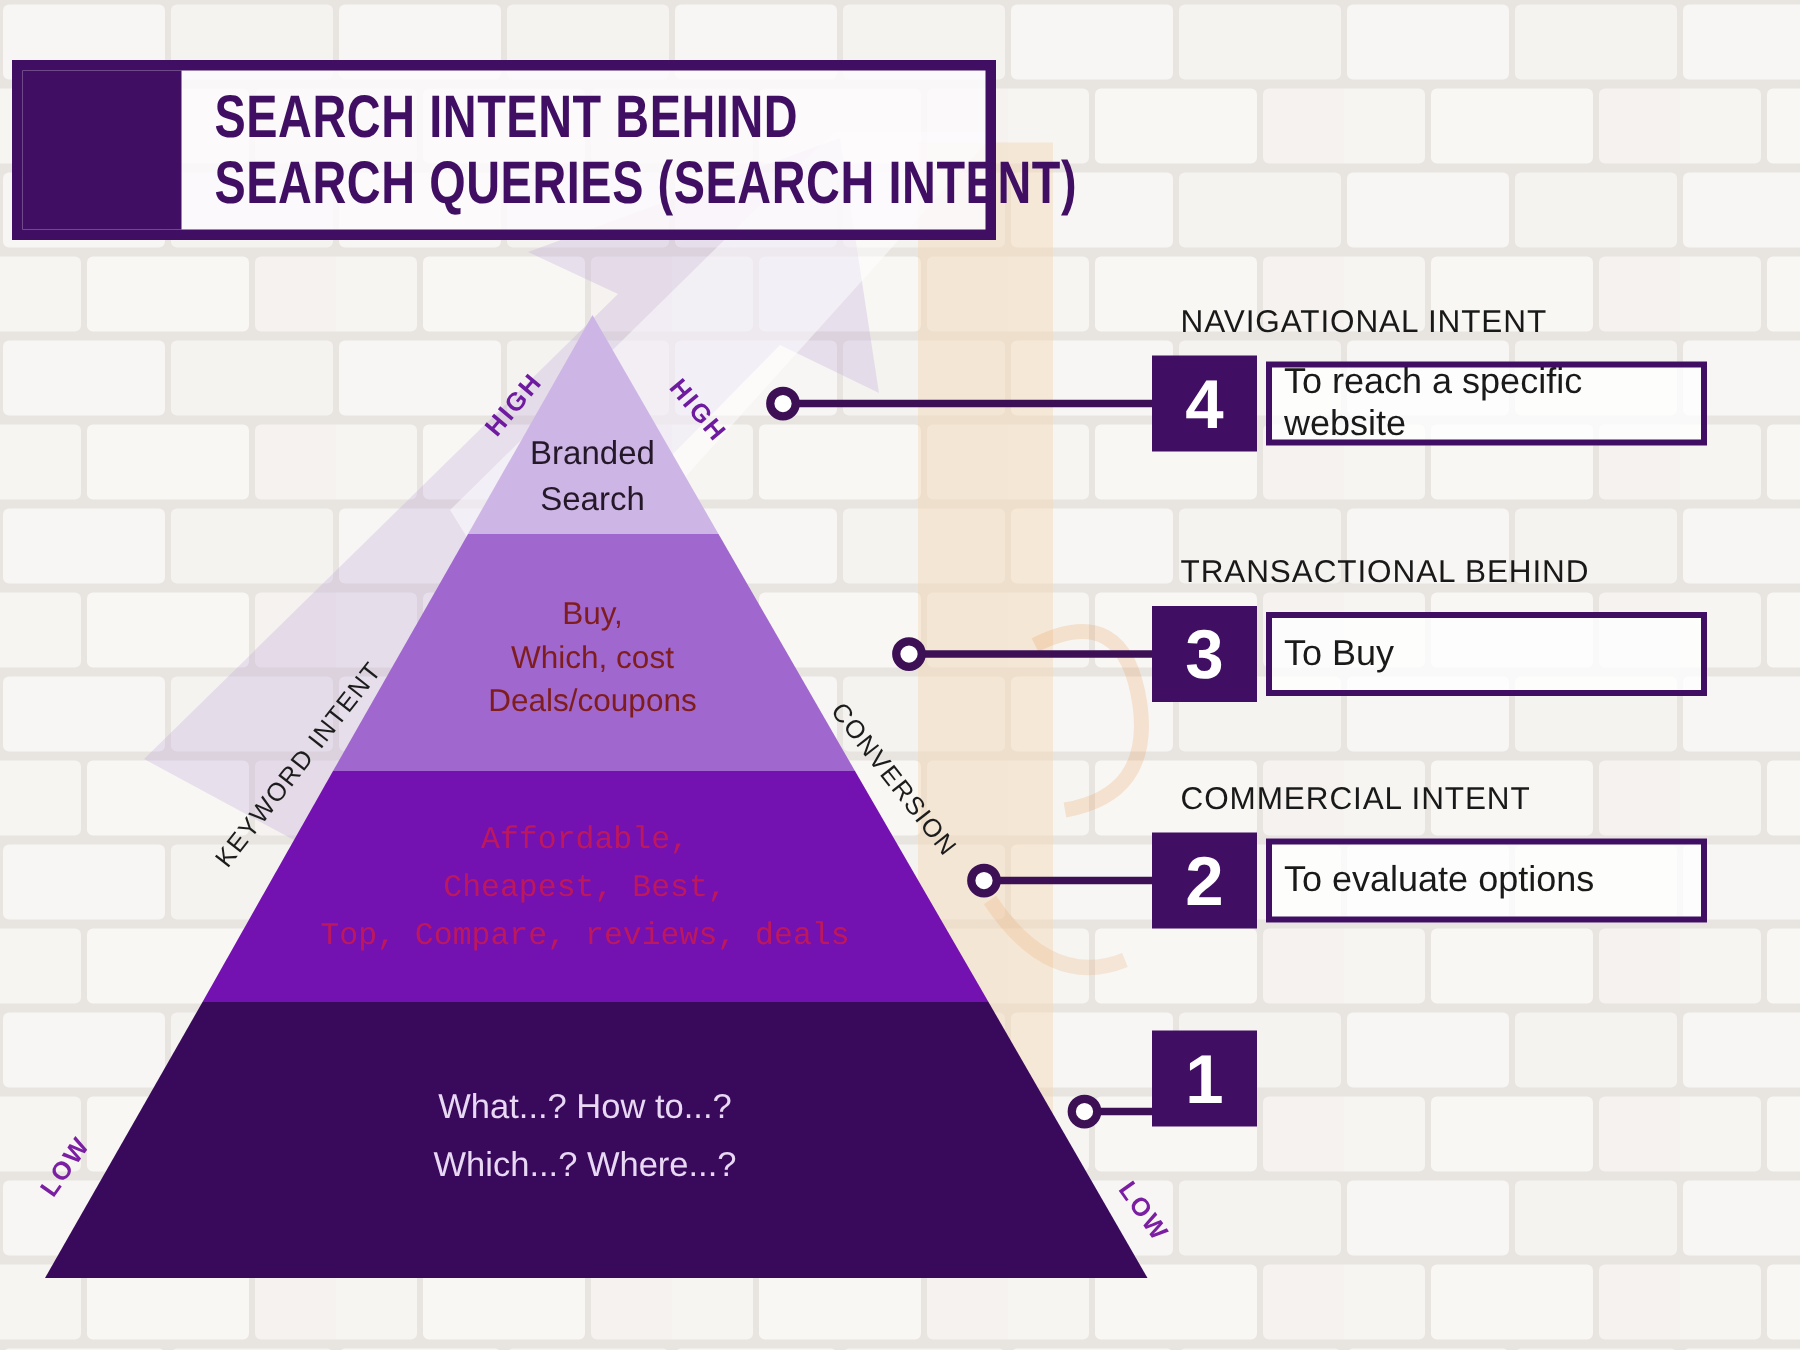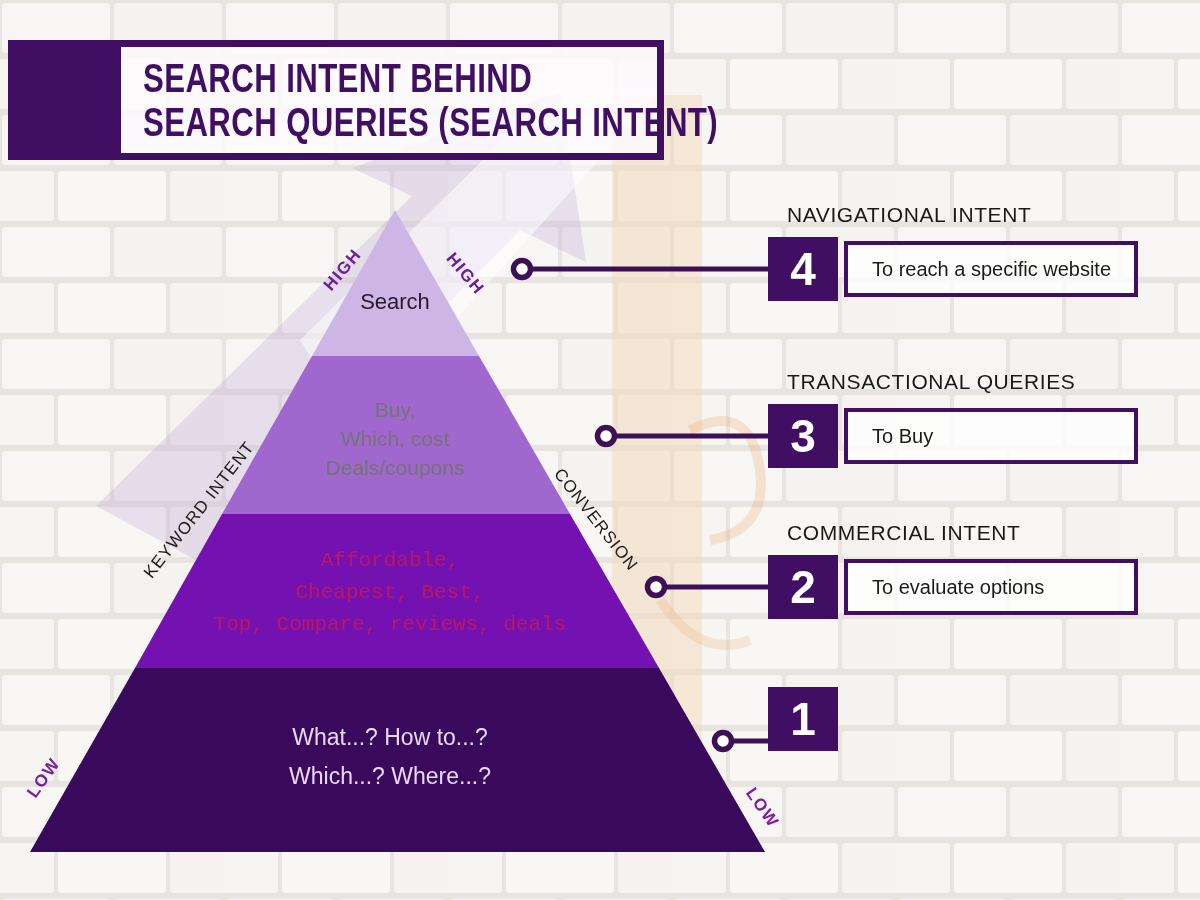--- a/index.html
+++ b/index.html
@@ -8,41 +8,41 @@
 
   
   .title-box{position:absolute;left:8px;top:40px;width:656px;height:120px;border:7px solid #400f63;background:rgba(252,250,253,0.82);box-sizing:border-box;}
   .title-box::before{content:"";position:absolute;left:0;top:0;bottom:0;width:106px;background:#400f63;}
   .title-inner{position:absolute;left:128px;top:9px;}
   .title-line{display:block;font-weight:700;font-size:40px;line-height:44px;color:#400f63;letter-spacing:0.5px;transform:scaleX(0.78);transform-origin:0 50%;white-space:nowrap;}
 
   
   .lv-text{position:absolute;text-align:center;}
   .lv1{left:295px;top:286px;width:200px;font-size:22px;line-height:31px;color:#241829;}
-  .lv2{left:275px;top:395px;width:240px;font-size:21px;line-height:29px;color:#737373;}
+  .lv2{left:275px;top:395px;width:240px;font-size:21px;line-height:29px;color:#7f1d1d;}
   .lv3{left:195px;top:545px;width:390px;font-size:21px;line-height:32px;color:#be185d;font-family:Liberation Mono, monospace;}
   .lv4{left:240px;top:718px;width:300px;font-size:23px;line-height:39px;color:#e9d8f3;}
   .lv-line{display:block;}
 
   
   .rot{position:absolute;font-weight:600;letter-spacing:1.5px;text-align:center;white-space:nowrap;}
   .high-left {left:308px;top:260px;width:70px;font-size:17px;color:#6e1ba0;transform:rotate(-50deg);}
   .high-right{left:430px;top:264px;width:70px;font-size:17px;color:#6e1ba0;transform:rotate(50deg);}
   .kw-intent {left:112px;top:500px;width:175px;font-size:17px;color:#1c1c1c;font-weight:500;letter-spacing:1px;transform:rotate(-52deg);}
   .conversion{left:518px;top:510px;width:155px;font-size:17px;color:#1c1c1c;font-weight:500;letter-spacing:1px;transform:rotate(52deg);}
   .low-left  {left:12px;top:768px;width:64px;font-size:17px;color:#7b1fa2;transform:rotate(-55deg);}
   .low-right {left:730px;top:798px;width:64px;font-size:17px;color:#7b1fa2;transform:rotate(55deg);}
 
   
   .callout{position:absolute;left:768px;width:382px;}
   .co4{top:204px;} .co3{top:371px;} .co2{top:522px;} .co1{top:676px;}
   .callout-header{font-size:21px;line-height:22px;font-weight:500;color:#191919;letter-spacing:0.6px;margin:0 0 0 19px;}
   .callout-box{margin-top:11px;height:64px;display:flex;}
   .num-panel{width:70px;background:#400f63;color:#ffffff;display:flex;align-items:center;justify-content:center;font-size:46px;font-weight:700;}
-  .desc-box{flex:1;margin:4px 12px 4px 6px;border:4px solid #400f63;background:rgba(255,255,255,0.78);display:flex;align-items:center;padding-left:24px;font-size:20px;color:#1a1a1a;}
+  .desc-box{flex:1;margin:4px 12px 4px 6px;border:4px solid #400f63;background:rgba(255,255,255,0.78);display:flex;align-items:center;padding-left:8px;font-size:24px;color:#1a1a1a;}
 </style>
 </head>
 <body>
 
 <div class="canvas">
 
   <svg class="layer" viewBox="0 0 1200 900" aria-hidden="true">
     <defs>
       <pattern id="bricks" width="224" height="112" patternUnits="userSpaceOnUse">
         <rect width="224" height="112" fill="#e2ded9"></rect>
@@ -85,20 +85,21 @@
   </svg>
 
   <div class="title-box">
     <div class="title-inner">
       <span class="title-line">SEARCH INTENT BEHIND</span>
       <span class="title-line">SEARCH QUERIES (SEARCH INTENT)</span>
     </div>
   </div>
 
   <div class="lv-text lv1">
+    <span class="lv-line">Branded</span>
     <span class="lv-line">Search</span>
   </div>
   <div class="lv-text lv2">
     <span class="lv-line">Buy,</span>
     <span class="lv-line">Which, cost</span>
     <span class="lv-line">Deals/coupons</span>
   </div>
   <div class="lv-text lv3">
     <span class="lv-line">Affordable,</span>
     <span class="lv-line">Cheapest, Best,</span>
@@ -118,21 +119,21 @@
 
   <div class="callout co4">
     <div class="callout-header">NAVIGATIONAL INTENT</div>
     <div class="callout-box">
       <div class="num-panel">4</div>
       <div class="desc-box">To reach a specific website</div>
     </div>
   </div>
 
   <div class="callout co3">
-    <div class="callout-header">TRANSACTIONAL QUERIES</div>
+    <div class="callout-header">TRANSACTIONAL BEHIND</div>
     <div class="callout-box">
       <div class="num-panel">3</div>
       <div class="desc-box">To Buy</div>
     </div>
   </div>
 
   <div class="callout co2">
     <div class="callout-header">COMMERCIAL INTENT</div>
     <div class="callout-box">
       <div class="num-panel">2</div>

